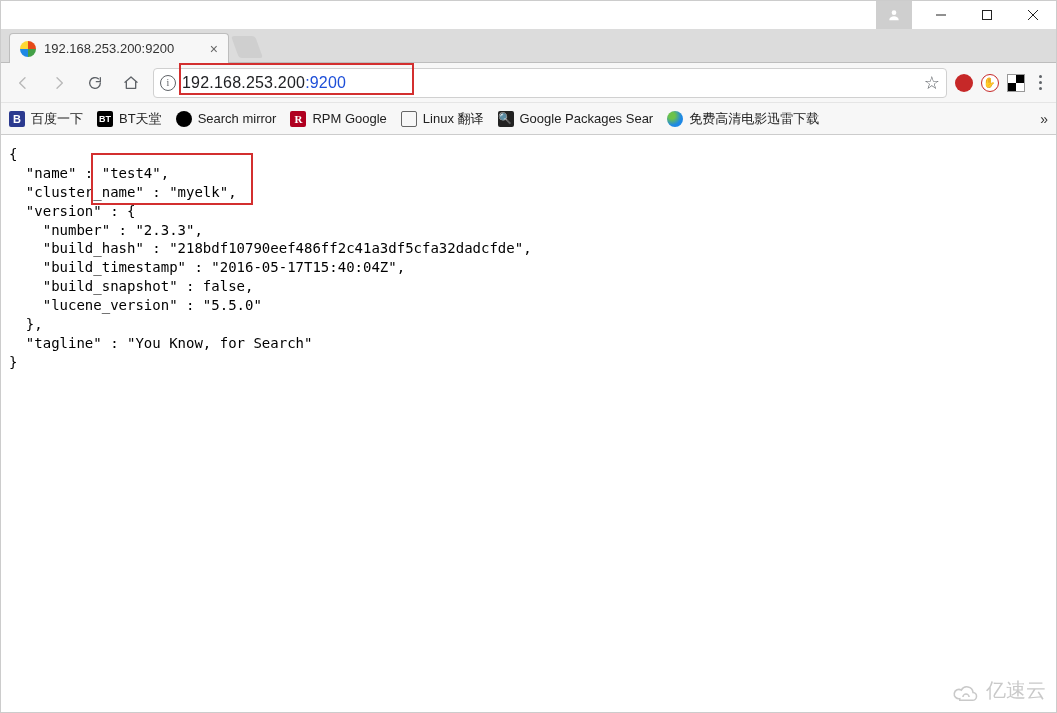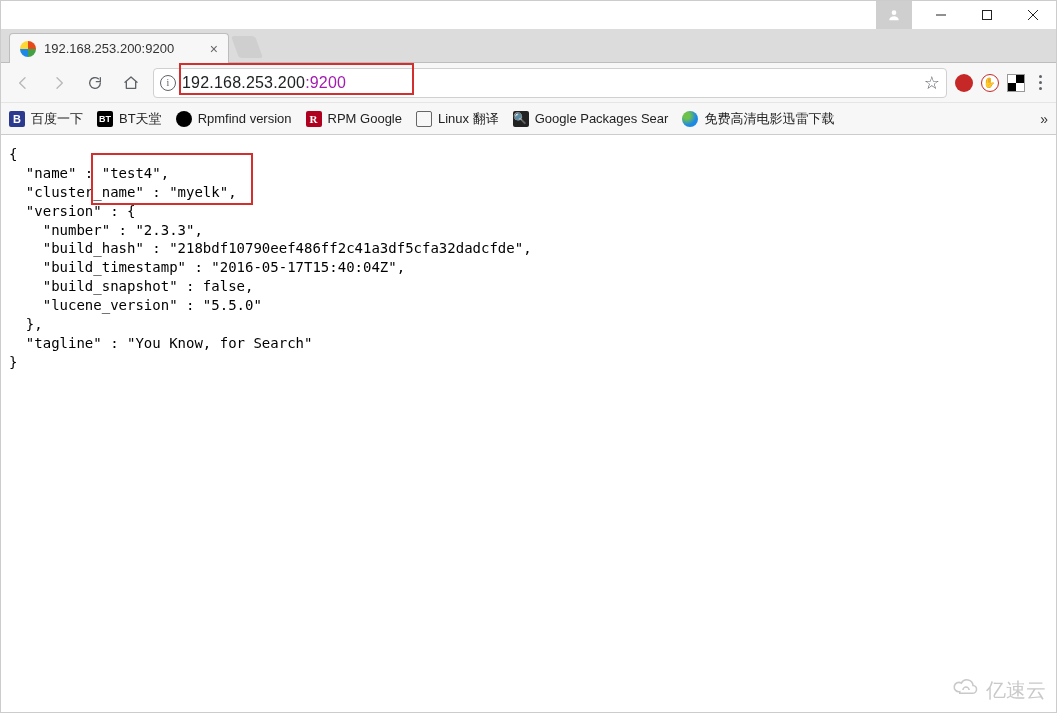--- a/index.html
+++ b/index.html
@@ -110,21 +110,21 @@
     position: relative;
   }
   .omnibox .info {
     width: 16px; height: 16px;
     border: 1.5px solid #5f6368;
     border-radius: 50%;
     display:flex;align-items:center;justify-content:center;
     font-size: 10px; color:#5f6368; font-family: Georgia, serif;
   }
   .omnibox .url { font-size: 16px; color:#202124; letter-spacing:0.2px;}
-  .omnibox .url .port{ color:#a21caf; }
+  .omnibox .url .port{ color:#1d4ed8; }
   .omnibox .star { margin-left:auto; color:#5f6368; font-size:18px; }
   .ext-icon { width:20px; height:20px; display:flex; align-items:center; justify-content:center; }
   .ext-icon.circle-red{ background:#c62828; border-radius:50%; width:18px;height:18px;}
   .ext-icon.noscript{ width:18px;height:18px;border-radius:50%;background:#fff;border:1.5px solid #c62828;display:flex;align-items:center;justify-content:center;color:#c62828;font-weight:bold;font-size:10px;}
   .ext-icon.flag{width:18px;height:18px;background:repeating-conic-gradient(#000 0 25%, #fff 0 50%);border:1px solid #999;}
   .dots { display:flex; flex-direction:column; gap:3px; padding:4px 6px;}
   .dots span{width:3px;height:3px;background:#5f6368;border-radius:50%;}
   
   .bookbar {
     height: 32px;
@@ -167,21 +167,21 @@
   }
   .hl-url { left:178px; top:62px; width:235px; height:32px; }
   .hl-json { left:90px; top:152px; width:162px; height:52px; }
   
   .watermark {
     position:absolute;
     right:10px; bottom:8px;
     color:#c9c9c9;
     font-size:20px;
     font-family: "Microsoft YaHei", sans-serif;
-    display:flex;align-items:flex-start;gap:6px;
+    display:flex;align-items:flex-end;gap:6px;
   }
   .watermark svg{width:28px;height:20px;stroke:#c9c9c9;fill:none;stroke-width:2;}
 </style>
 </head>
 <body>
 
 <div class="titlebar">
   <div class="tb-user">
     <svg viewBox="0 0 24 24">
         <circle cx="12" cy="8" r="4"></circle>
@@ -259,21 +259,21 @@
   <div class="bm">
       <span class="ic baidu">B</span>
       <span>百度一下</span>
     </div>
   <div class="bm">
       <span class="ic bt">BT</span>
       <span>BT天堂</span>
     </div>
   <div class="bm">
       <span class="ic tux"></span>
-      <span>Rpmfind version</span>
+      <span>Search mirror</span>
     </div>
   <div class="bm">
       <span class="ic rpm">R</span>
       <span>RPM Google</span>
     </div>
   <div class="bm">
       <span class="ic doc"></span>
       <span>Linux 翻译</span>
     </div>
   <div class="bm">

